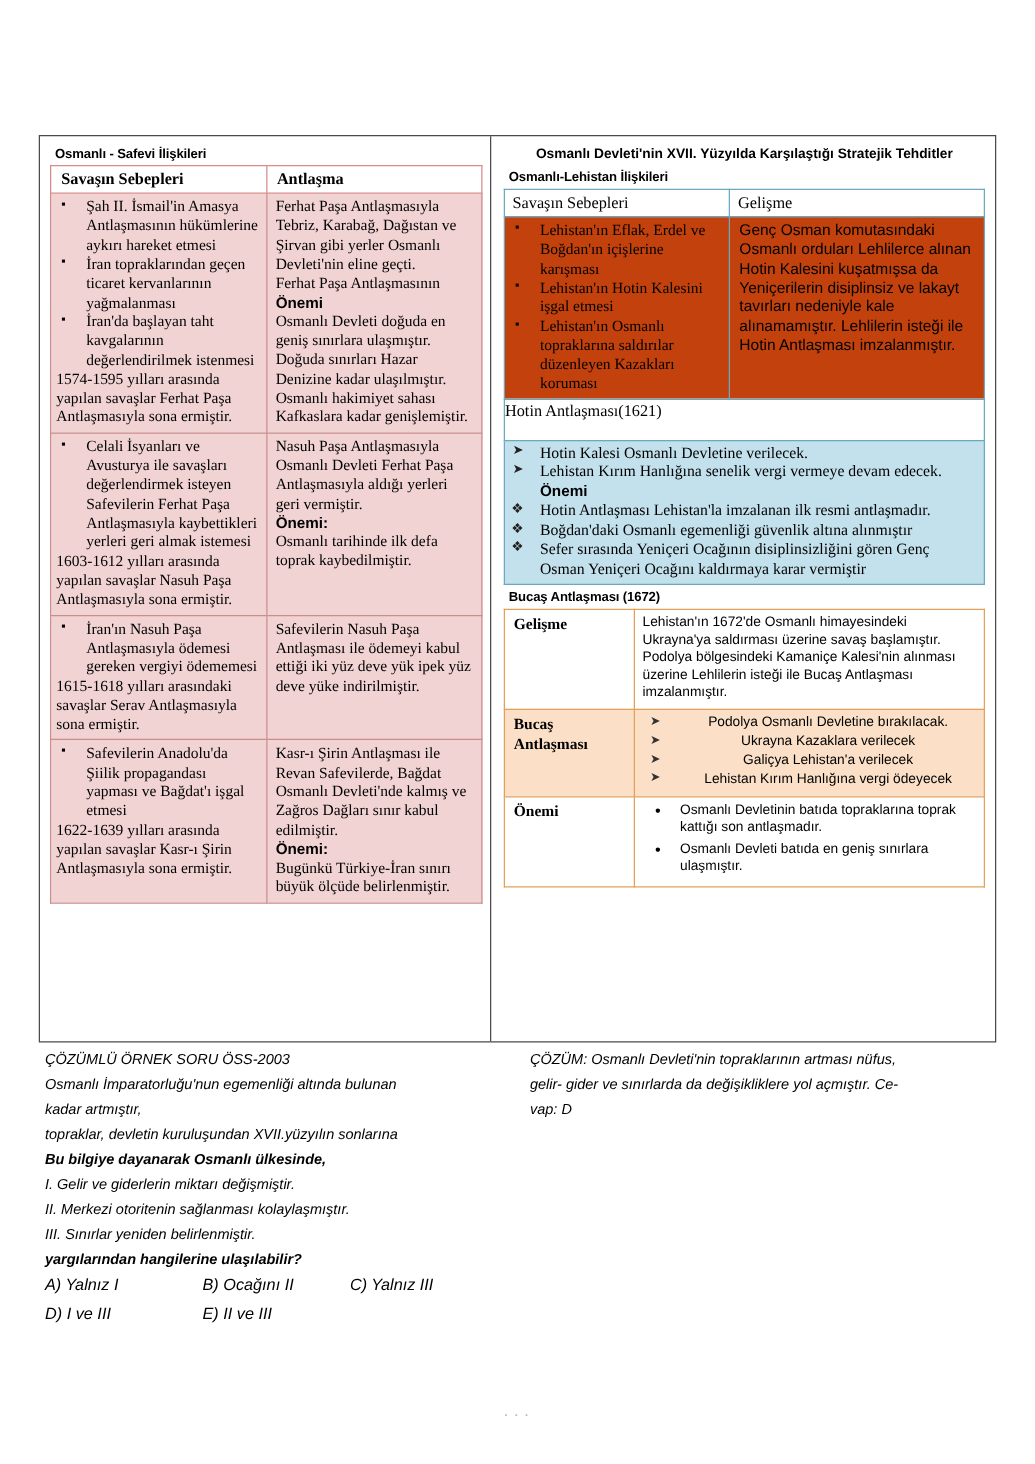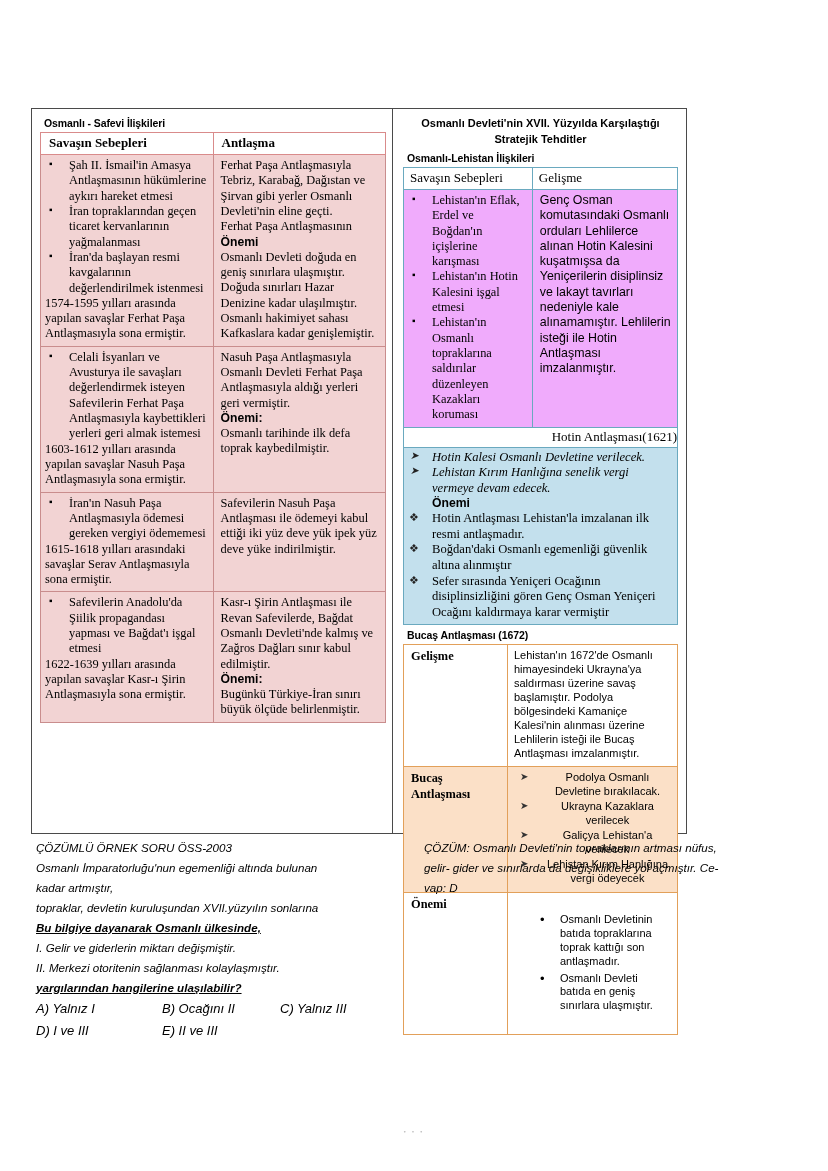--- a/index.html
+++ b/index.html
@@ -14,21 +14,21 @@
     position: relative;
     overflow: hidden;
   }
 
   .page { position: absolute; left: 0; top: 0; width: 828px; height: 1171px; }
 
   
   .frame {
     position: absolute;
     left: 31px; top: 108px;
-    width: 656px; height: 726px;
+    width: 766px; height: 726px;
     border: 1.5px solid #4a4a4a;
     display: flex;
   }
   .col-left {
     width: 361px;
     border-right: 1.5px solid #4a4a4a;
     padding: 6px 6px 0 8px;
   }
   .col-right {
     flex: 1;
@@ -82,33 +82,33 @@
   .t-blue .hd {
     background: #ffffff;
     border: 1px solid #6aa9bf;
     font-weight: normal;
     font-size: 13px;
     padding: 2px 4px 3px 6px;
     text-align: left;
     font-family: "Liberation Serif", serif;
   }
   .t-blue td {
-    background: #f0abfc;
+    background: #c2410c;
     border: 1px solid #6aa9bf;
     padding: 3px 5px 4px 4px;
     font-size: 12.4px;
     line-height: 1.235;
   }
   .t-blue td.right { padding-left: 7px; }
   .t-blue .bandhead {
     background: #ffffff;
     border: 1px solid #6aa9bf;
-    text-align: right;
+    text-align: left;
     font-size: 13px;
-    padding: 1px 0 2px 0;
+    padding: 1px 0 15px 0;
   }
   .t-blue .band {
     background: #c3e0ed;
     border: 1px solid #6aa9bf;
     padding: 2px 5px 4px 2px;
     font-size: 12.6px;
     line-height: 1.235;
   }
 
   
@@ -140,41 +140,41 @@
   ul.b li::before {
     content: "\25AA";
     position: absolute;
     left: 4px; top: -1px;
     font-size: 10px;
     line-height: 1.3;
   }
   .tail { margin-top: 0; }
 
   ul.arrow { list-style: none; margin: 0; padding: 0; }
-  ul.arrow li { position: relative; padding-left: 26px; font-style: italic; }
+  ul.arrow li { position: relative; padding-left: 26px; }
   ul.arrow li::before {
     content: "\27A4";
     position: absolute; left: 4px; top: 0px;
     font-size: 10.5px; color: #222;
   }
   ul.dia { list-style: none; margin: 0; padding: 0; }
   ul.dia li { position: relative; padding-left: 26px; }
   ul.dia li::before {
     content: "\2756";
     position: absolute; left: 3px; top: 0px;
     font-size: 11px; color: #222;
   }
   ul.arrow-s { list-style: none; margin: 0; padding: 0; text-align: center; }
   ul.arrow-s li { position: relative; padding-left: 30px; margin-bottom: 1px; }
   ul.arrow-s li::before {
     content: "\27A4";
     position: absolute; left: 6px; top: 0px;
     font-size: 10px; color: #333;
   }
-  ul.dot { list-style: none; margin: 16px; padding: 0; }
+  ul.dot { list-style: none; margin: 0; padding: 0; }
   ul.dot li { position: relative; padding-left: 30px; margin-bottom: 3px; }
   ul.dot li::before {
     content: "\2022";
     position: absolute; left: 10px; top: -1px;
     font-size: 13px;
   }
   .onemi { font-weight: bold; font-family: "Liberation Sans", sans-serif; font-size: 12.2px; }
   .sans { font-family: "Liberation Sans", sans-serif; font-size: 12.1px; }
 
   
@@ -186,21 +186,21 @@
   }
   .q-left { width: 362px; padding-right: 10px; }
   .q-right { flex: 1; padding-left: 26px; }
   .q-left p, .q-right p {
     font-family: "Liberation Sans", sans-serif;
     font-style: italic;
     font-size: 11.6px;
     line-height: 1.72;
     margin: 0;
   }
-  .q-left p.strong { font-weight: bold; text-decoration: underline; }
+  .q-left p.strong { font-weight: bold; }
   .opts { display: flex; font-family: "Liberation Sans", sans-serif; font-style: italic; font-size: 13px; line-height: 1.72; }
   .opts span:nth-child(1) { width: 126px; }
   .opts span:nth-child(2) { width: 118px; }
 
   .footer-dots {
     position: absolute;
     left: 0; top: 1128px; width: 828px;
     text-align: center;
     font-size: 7px; color: #bbb;
     letter-spacing: 2px;
@@ -221,21 +221,21 @@
             <tr>
           <th class="hd" style="width:50%">Savaşın Sebepleri</th>
           <th class="hd">Antlaşma</th>
         </tr>
 
         <tr>
           <td>
             <ul class="b">
               <li>Şah II. İsmail'in Amasya Antlaşmasının hükümlerine aykırı hareket etmesi</li>
               <li>İran topraklarından geçen ticaret kervanlarının yağmalanması</li>
-              <li>İran'da başlayan resmi kavgalarının değerlendirilmek istenmesi</li>
+              <li>İran'da başlayan taht kavgalarının değerlendirilmek istenmesi</li>
             </ul>
             <div class="tail">1574-1595 yılları arasında yapılan savaşlar Ferhat Paşa Antlaşmasıyla sona ermiştir.</div>
           </td>
           <td class="right">
             <div>Ferhat Paşa Antlaşmasıyla Tebriz, Karabağ, Dağıstan ve Şirvan gibi yerler Osmanlı Devleti'nin eline geçti.</div>
             <div>Ferhat Paşa Antlaşmasının</div>
             <div class="onemi">Önemi</div>
             <div>Osmanlı Devleti doğuda en geniş sınırlara ulaşmıştır. Doğuda sınırları Hazar Denizine kadar ulaşılmıştır. Osmanlı hakimiyet sahası Kafkaslara kadar genişlemiştir.</div>
           </td>
         </tr>
@@ -358,20 +358,21 @@
 
   <div class="q-area">
     <div class="q-left">
       <p>ÇÖZÜMLÜ ÖRNEK SORU ÖSS-2003</p>
       <p>Osmanlı İmparatorluğu'nun egemenliği altında bulunan</p>
       <p>kadar artmıştır,</p>
       <p>topraklar, devletin kuruluşundan XVII.yüzyılın sonlarına</p>
       <p class="strong">Bu bilgiye dayanarak Osmanlı ülkesinde,</p>
       <p>I. Gelir ve giderlerin miktarı değişmiştir.</p>
       <p>II. Merkezi otoritenin sağlanması kolaylaşmıştır.</p>
+      <p>III. Sınırlar yeniden belirlenmiştir.</p>
       <p class="strong">yargılarından hangilerine ulaşılabilir?</p>
       <div class="opts">
         <span>A) Yalnız I</span>
         <span>B) Ocağını II</span>
         <span>C) Yalnız III</span>
       </div>
       <div class="opts">
         <span>D) I ve III</span>
         <span>E) II ve III</span>
       </div>

